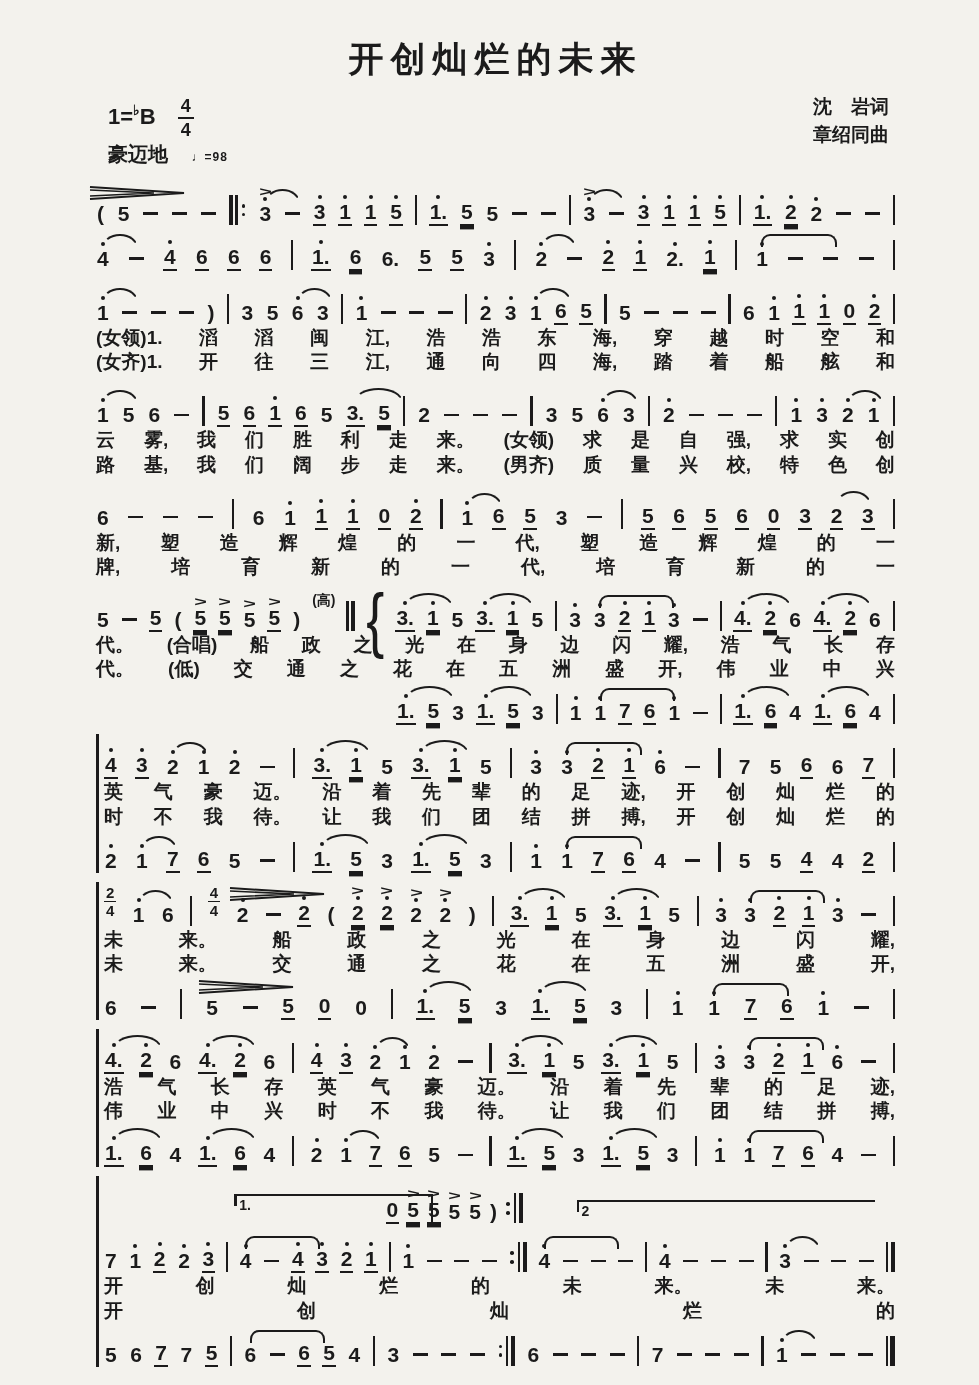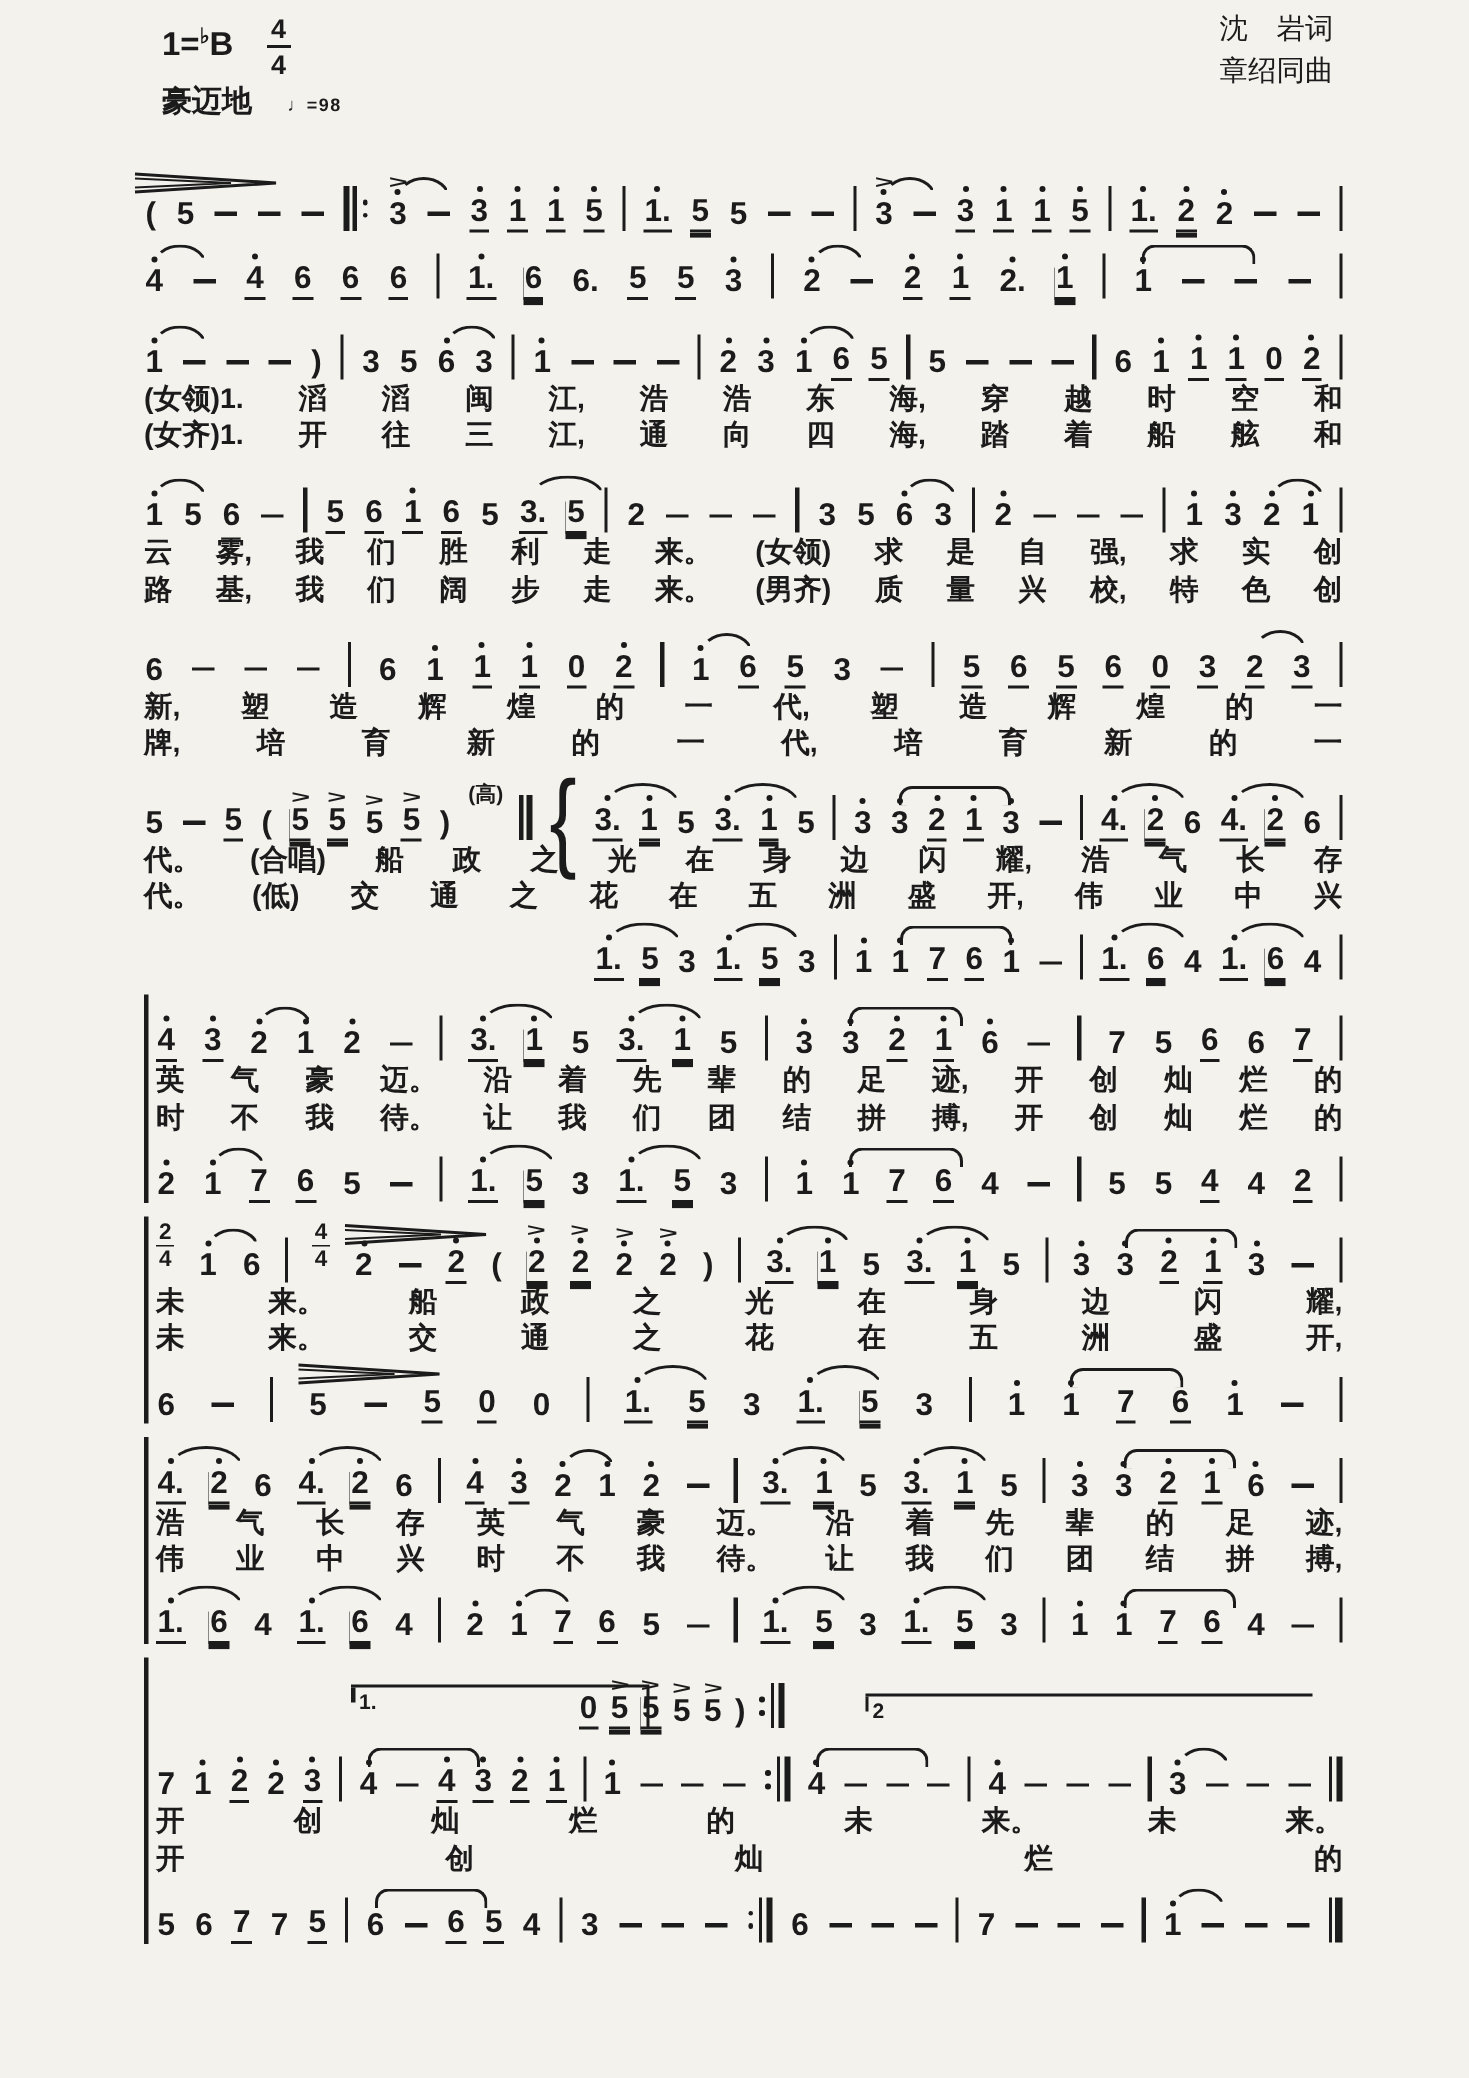--- a/index.html
+++ b/index.html
@@ -1,28 +1,28 @@
 <!DOCTYPE html>
 <html><head>
 <meta charset="utf-8">
 <style>
   html,body{margin:0;padding:0}
   body{width:979px;height:1385px;background:#f3f2ed;color:#1b1b1b;
        font-family:"Liberation Sans",sans-serif;overflow:hidden}
   .page{position:relative;padding:10px 84px 0 96px;box-sizing:border-box}
   .title{text-align:center;font-size:35px;font-weight:800;letter-spacing:7px;margin:26px 0 14px}
-  .meta{position:relative;height:76px;margin-bottom:24px}
+  .meta{position:relative;height:76px;margin-bottom:8px}
   .keysig{position:absolute;left:12px;top:0;font-size:22px;font-weight:700}
   .keysig .flat{font-size:14px;vertical-align:super;font-weight:700}
   .ts-big{display:inline-flex;flex-direction:column;align-items:center;font-weight:800;
           font-size:18px;line-height:1;margin-left:16px;vertical-align:middle}
   .ts-big .n{border-bottom:2px solid #1b1b1b;padding:0 3px 2px;margin-bottom:2px}
   .expr{position:absolute;left:12px;top:44px;font-size:20px;font-weight:700}
   .tempo{font-size:12px;font-weight:700;margin-left:18px;letter-spacing:1px}
-  .credits{position:absolute;right:6px;top:-4px;font-size:19px;font-weight:400;line-height:1.45}
+  .credits{position:absolute;right:6px;top:-4px;font-size:19px;font-weight:700;line-height:1.45}
   .music{}
   .system{position:relative;margin-bottom:9px}
   .braced{border-left:3px solid #1b1b1b;padding-left:5px}
   .has-annot{padding-top:52px}
   .notes-row{display:flex;justify-content:space-between;align-items:flex-end;height:45px}
   .tok{display:inline-flex;flex-direction:column;align-items:center;position:relative}
   .top{height:15px;display:flex;flex-direction:column;align-items:center;justify-content:flex-end}
   .odot{width:4px;height:4px;border-radius:50%;background:#1b1b1b;margin-bottom:2px}
   .acc{font-weight:900;font-size:12px;line-height:9px;transform:scaleX(1.8)}
   .glyph{font-size:21px;font-weight:700;line-height:1;padding:0 1px 2px}
@@ -54,20 +54,21 @@
   .volta1{left:17%;top:18px;width:25%}
   .volta1::after{content:"";position:absolute;right:0;top:0;width:2.4px;height:27px;background:#1b1b1b}
   .volta2{left:60%;top:24px;width:37.5%}
   .vlabel{position:absolute;left:5px;top:1px;font-size:14px;font-weight:700}
   .pickup{position:absolute;left:36%;top:0;display:flex;gap:7px;align-items:flex-end;height:48px}
 </style>
 </head>
 <body>
 
 <div class="page">
+  <div class="title">开创灿烂的未来</div>
 
   <div class="meta">
     <div class="keysig">
       <span>1=</span><span class="flat">♭</span><span>B</span>
       <span class="ts-big">
         <span class="n">4</span>
         <span>4</span>
       </span>
     </div>
     <div class="expr">

